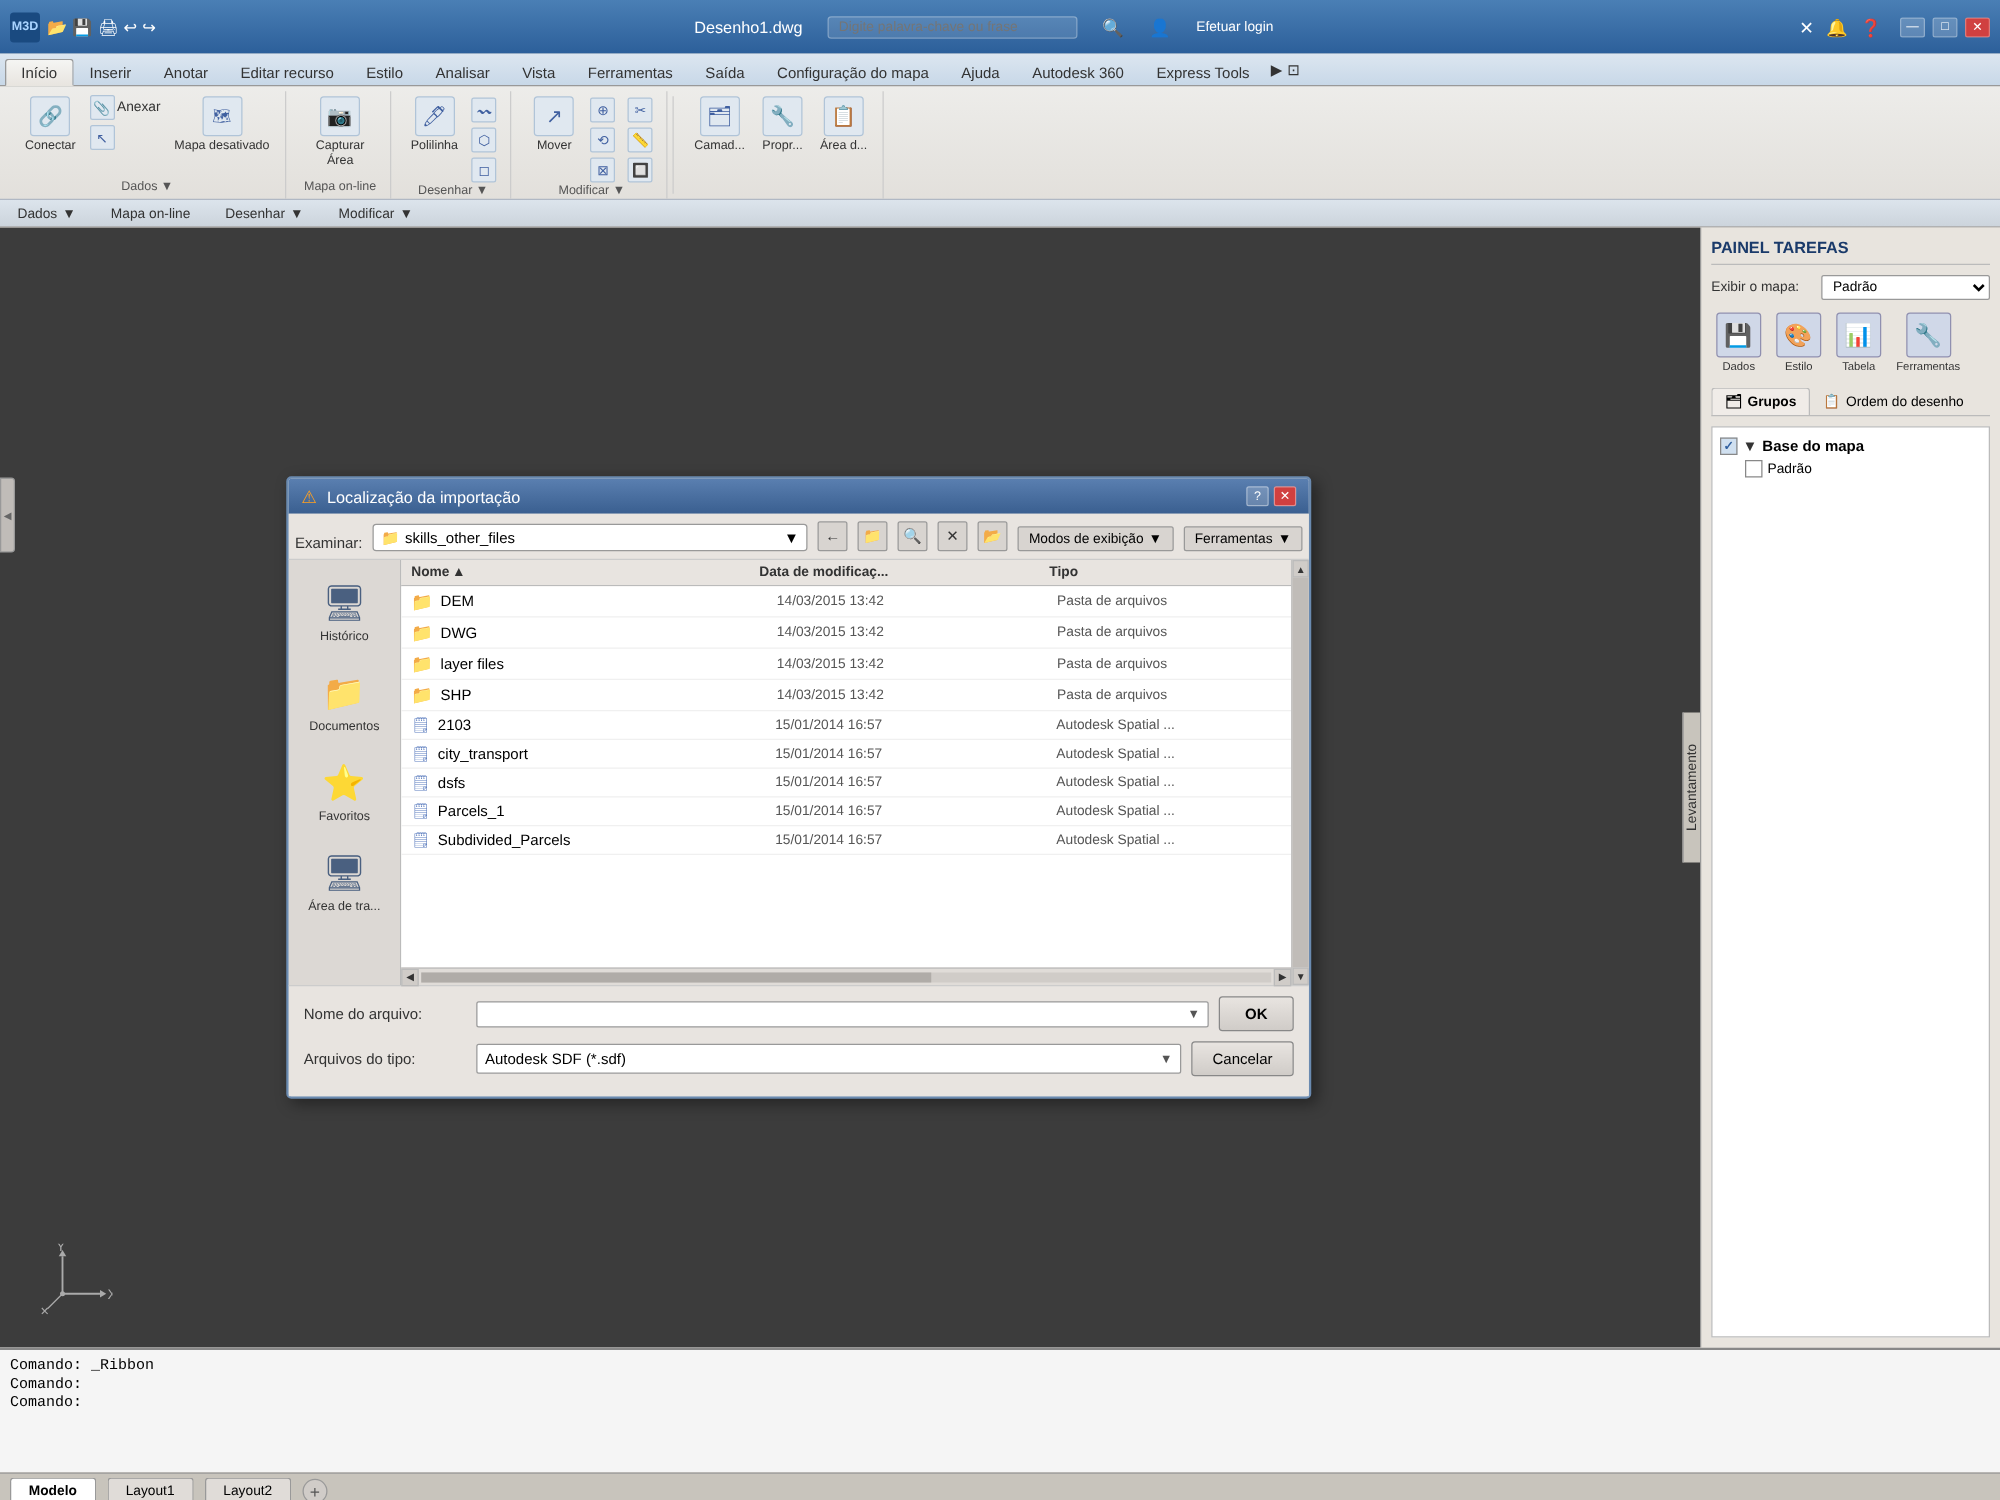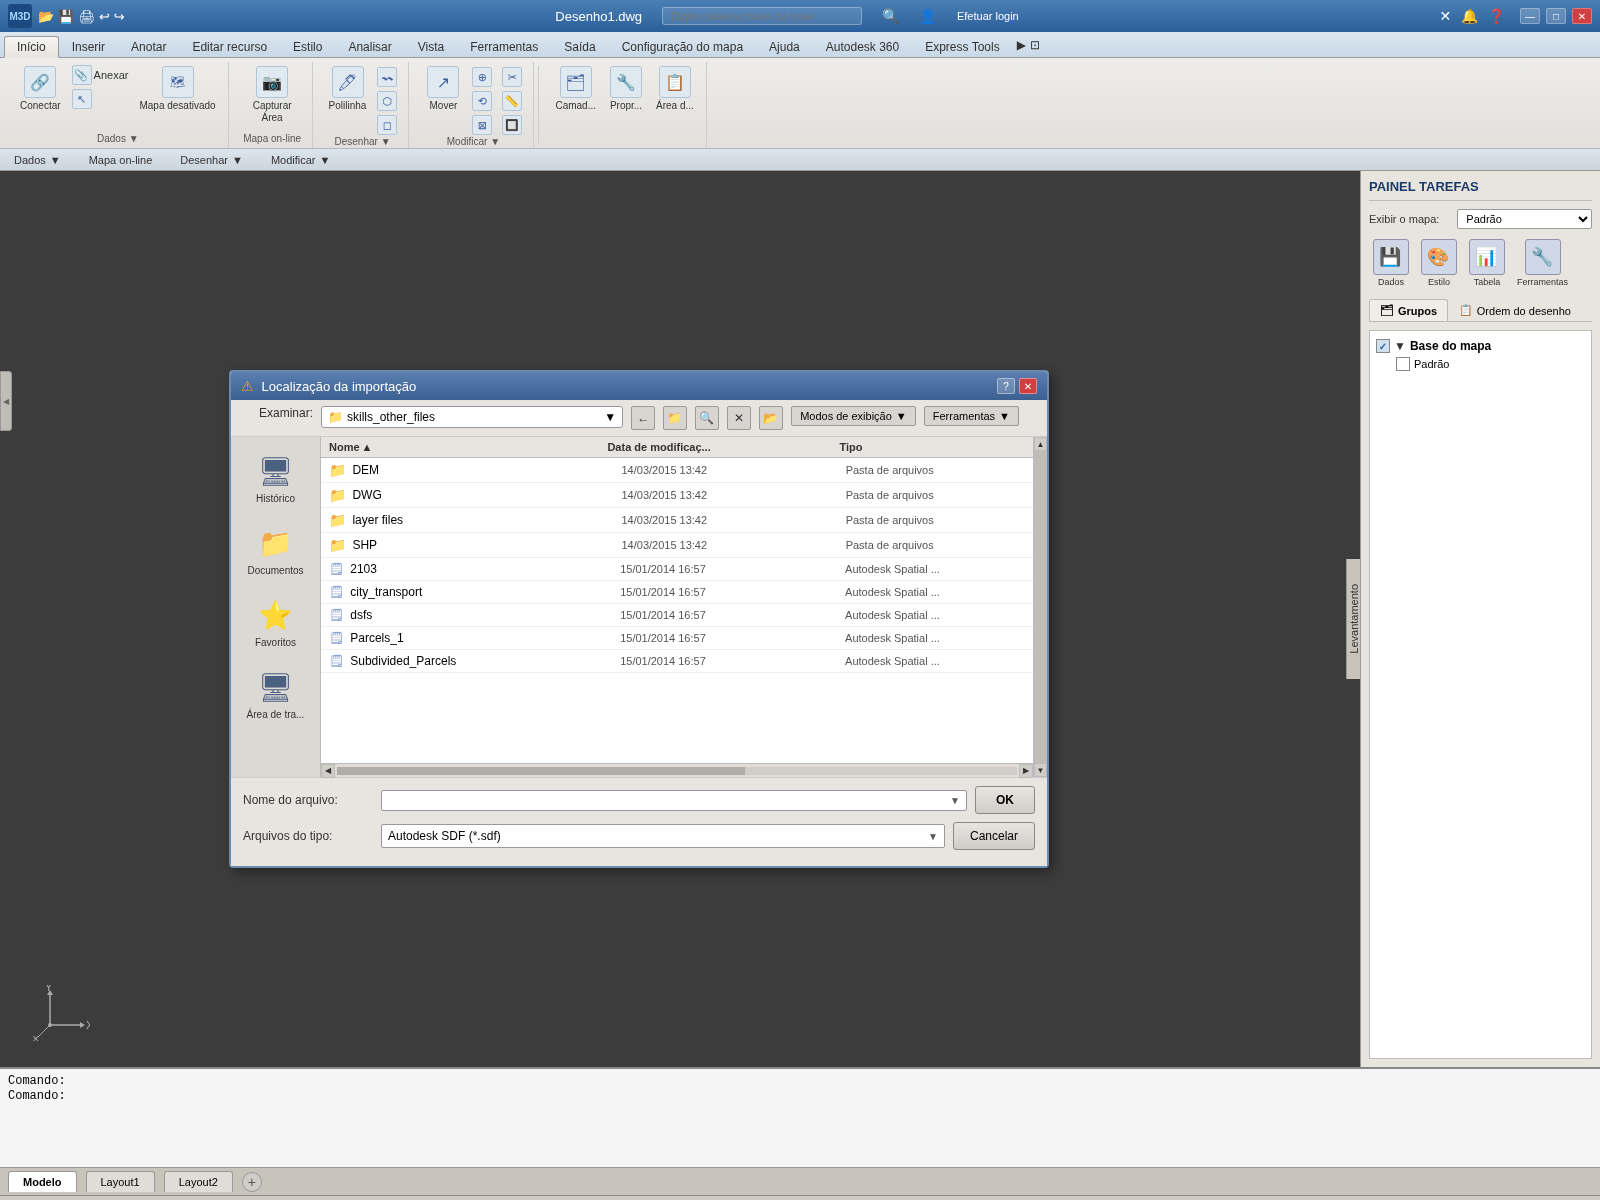--- a/index.html
+++ b/index.html
@@ -1,21 +1,21 @@
 <!DOCTYPE html>
 <html><head>
   <meta charset="utf-8">
   <style>
     * { box-sizing: border-box; margin: 0; padding: 0; }
     body { font-family: 'Segoe UI', Tahoma, Arial, sans-serif; font-size: 12px; background: #d4d0c8; overflow: hidden; width: 1600px; height: 1200px; }
 
     
     #titlebar {
       background: linear-gradient(to bottom, #4a7fb5 0%, #2c5f9a 100%);
-      height: 32px;
+      height: 43px;
       display: flex;
       align-items: center;
       padding: 0 8px;
       color: white;
       user-select: none;
     }
     #titlebar .app-icon {
       width: 24px; height: 24px;
       background: #1a4a80;
       border-radius: 3px;
@@ -385,22 +385,22 @@
       background: rgba(255,255,255,0.2);
       border: 1px solid rgba(255,255,255,0.4);
       border-radius: 2px;
       display: flex; align-items: center; justify-content: center;
       cursor: pointer; color: white; font-size: 10px;
     }
     .dialog-title-btn.close { background: #d04040; }
 
     #dialog-toolbar {
       display: flex;
-      align-items: flex-start;
-      padding: 6px 28px;
+      align-items: flex-end;
+      padding: 6px 5px;
       gap: 8px;
       background: #e8e4e0;
       border-bottom: 1px solid #ccc;
     }
     .dialog-label { font-size: 12px; color: #333; }
     .dialog-browse-select {
       flex: 1;
       padding: 3px 6px;
       border: 1px solid #999;
       border-radius: 3px;
@@ -1073,20 +1073,21 @@
       </div>
       <div class="tree-item child">
         <div class="tree-checkbox"></div>
         <span>Padrão</span>
       </div>
     </div>
   </div>
 </div>
 
 <div id="command-area">
+  <p>Comando: _Ribbon</p>
   <p>Comando:</p>
   <p>Comando:</p>
 </div>
 
 <div id="tabs-bar">
   <div class="tab-btn active">Modelo</div>
   <div class="tab-btn">Layout1</div>
   <div class="tab-btn">Layout2</div>
   <div class="tab-add">+</div>
 </div>

